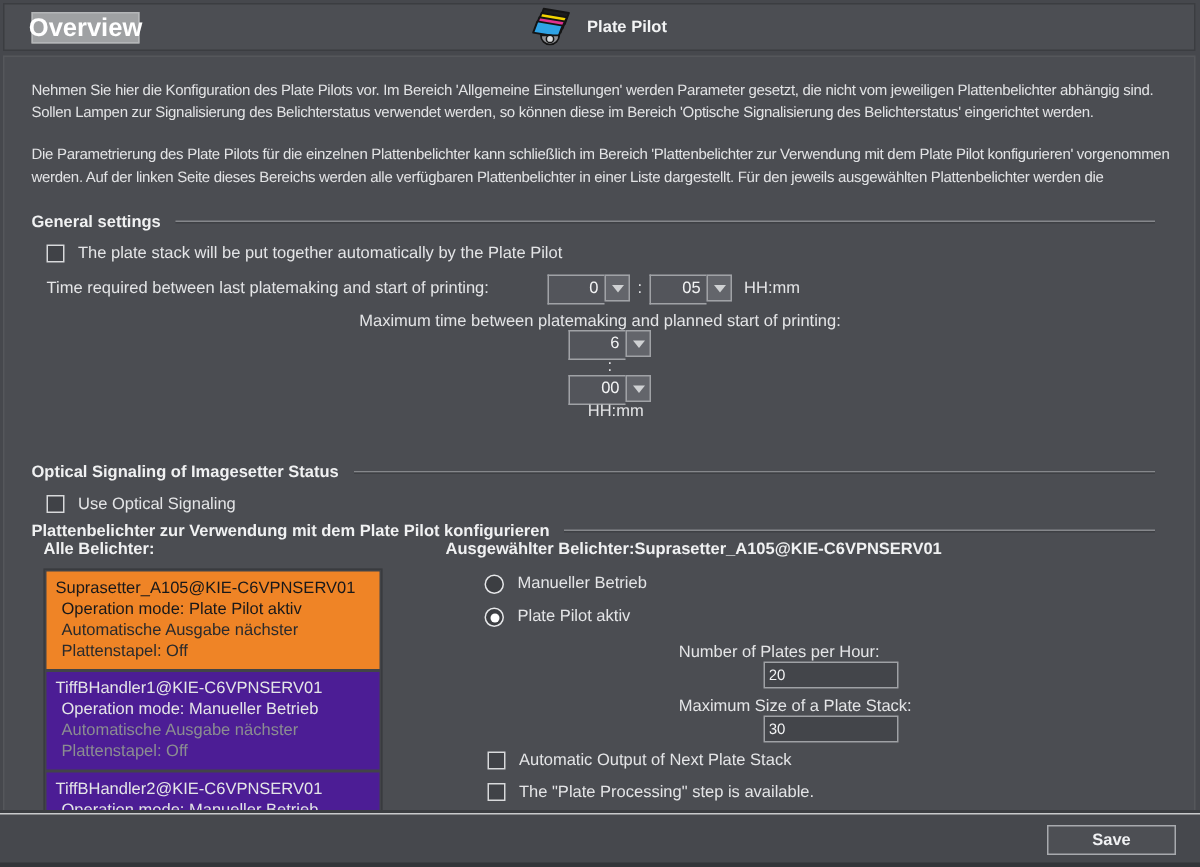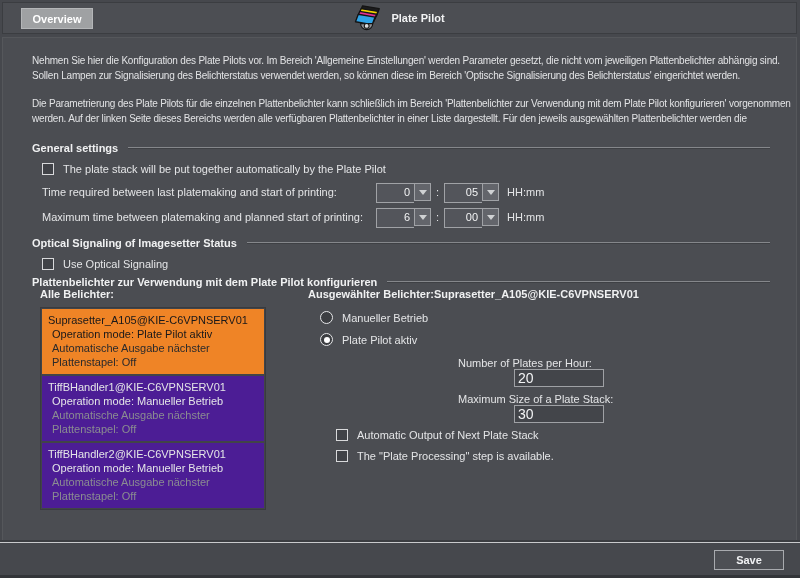--- a/index.html
+++ b/index.html
@@ -10,33 +10,33 @@
     font-size:11px;color:#e4e5e7;
   }
   
   .topbar{
     position:absolute;top:2px;left:2px;right:3px;height:32px;
     background:#4c4e53;border:1px solid #3b3d41;box-sizing:border-box;
   }
   .overview-btn{
     position:absolute;left:18px;top:5px;width:72px;height:21px;
     background:#9fa1a3;border:1px solid #b4b6b8;box-sizing:border-box;
-    color:#ffffff;font-weight:bold;font-size:11px;
+    color:#ffffff;font-weight:bold;font-size:17px;
     display:flex;align-items:center;justify-content:center;cursor:pointer;
   }
   .title-group{
     position:absolute;left:0;right:0;top:0;height:100%;
     display:flex;align-items:center;justify-content:center;gap:7px;pointer-events:none;
   }
   .title-group .app-title{font-weight:bold;color:#f2f3f4;}
   
   .content{
     position:absolute;top:37px;left:2px;right:3px;bottom:36px;
     background:#4b4d52;border:1px solid #55575b;box-sizing:border-box;
-    padding:15px 14px 0 29px;overflow:hidden;
+    padding:15px 14px 0 18px;overflow:hidden;
   }
   .para{font-size:10px;letter-spacing:-0.2px;line-height:15px;color:#e2e3e5;white-space:nowrap;}
   .para-block{margin-bottom:13px;}
   .section-head{display:flex;align-items:center;gap:10px;margin-bottom:9px;}
   .section-head .t{font-weight:bold;color:#f0f1f2;white-space:nowrap;}
   .section-head .line{flex:1;height:0;border-top:1px solid #85878b;border-bottom:1px solid #3e4044;margin-right:12px;}
   .row{display:flex;align-items:center;margin-left:10px;margin-bottom:8px;}
   .cb{
     width:12px;height:12px;box-sizing:border-box;border:1px solid #d8d9db;
     background:#404247;margin-right:9px;flex:none;cursor:pointer;
@@ -70,43 +70,43 @@
   .col-left{width:226px;flex:none;}
   .col-right{margin-left:42px;flex:1;}
   .col-label{font-weight:bold;margin-bottom:7px;color:#f0f1f2;}
   .listbox{border:1px solid #393b3f;background:#42444880;background:#424448;padding:1px;}
   .list-item{padding:4px 6px 5px 6px;line-height:14px;background:#4c1d95;margin-bottom:2px;cursor:pointer;}
   .list-item:last-child{margin-bottom:0;}
   .list-item .l2,.list-item .l3{padding-left:4px;}
   .list-item .l3{color:#8b8d91;}
   .list-item.selected{background:#ef8426;color:#18181a;}
   .list-item.selected .l3{color:#2a2a2c;}
-  .radio-row{display:flex;align-items:center;margin-left:12px;margin-bottom:9px;cursor:pointer;}
+  .radio-row{display:flex;margin-left:26px;margin-bottom:9px;cursor:pointer;}
   .radio{
     width:11px;height:11px;border:1px solid #e6e7e9;border-radius:50%;
     background:#3c3e42;margin-right:9px;flex:none;position:relative;
   }
   .radio.sel::after{
     content:"";position:absolute;left:2.5px;top:2.5px;width:6px;height:6px;
     border-radius:50%;background:#ffffff;
   }
   .field-row{display:flex;align-items:center;margin-left:28px;margin-bottom:6px;flex-direction:column;}
   .field-row .flbl{flex:none;width:202px;}
   .tfield{
     width:82px;height:16px;background:#43454a;border:1px solid #9fa1a5;
-    color:#f2f3f4;font-size:14px;font-family:inherit;padding:0 3px;box-sizing:content-box;
+    color:#f2f3f4;font-size:10px;font-family:inherit;padding:0 3px;box-sizing:content-box;
   }
   .cb-row2{display:flex;align-items:center;margin-left:28px;margin-bottom:9px;margin-top:4px;}
   
   .footer{
     position:absolute;left:0;right:0;bottom:0;height:35px;background:#46484d;
     border-top:1px solid #c9cacc;box-shadow:0 -2px 0 #3b3d41;
   }
   .save-btn{
-    position:absolute;right:16px;top:7px;width:70px;height:20px;
+    position:absolute;right:16px;top:7px;width:86px;height:20px;
     background:#4d4f54;border:1px solid #a8aaae;box-sizing:border-box;
     color:#f0f1f3;font-weight:bold;display:flex;align-items:center;justify-content:center;cursor:pointer;
   }
   .bottom-strip{position:absolute;left:0;right:0;bottom:0;height:3px;background:#333539;}
 </style>
 </head>
 <body>
 
 <div class="window">
 
@@ -161,21 +161,21 @@
       <span class="colon">:</span>
       <span class="combo">
         <span class="val">05</span>
         <span class="drop">
             <span class="arrow-down"></span>
           </span>
       </span>
       <span class="lbl hhmm">HH:mm</span>
     </div>
 
-    <div class="row" style="margin-bottom:11px;">
+    <div class="row" style="margin-bottom:29px;flex-direction:column;">
       <span class="lbl time-label">Maximum time between platemaking and planned start of printing:</span>
       <span class="combo">
         <span class="val">6</span>
         <span class="drop">
             <span class="arrow-down"></span>
           </span>
       </span>
       <span class="colon">:</span>
       <span class="combo">
         <span class="val">00</span>

